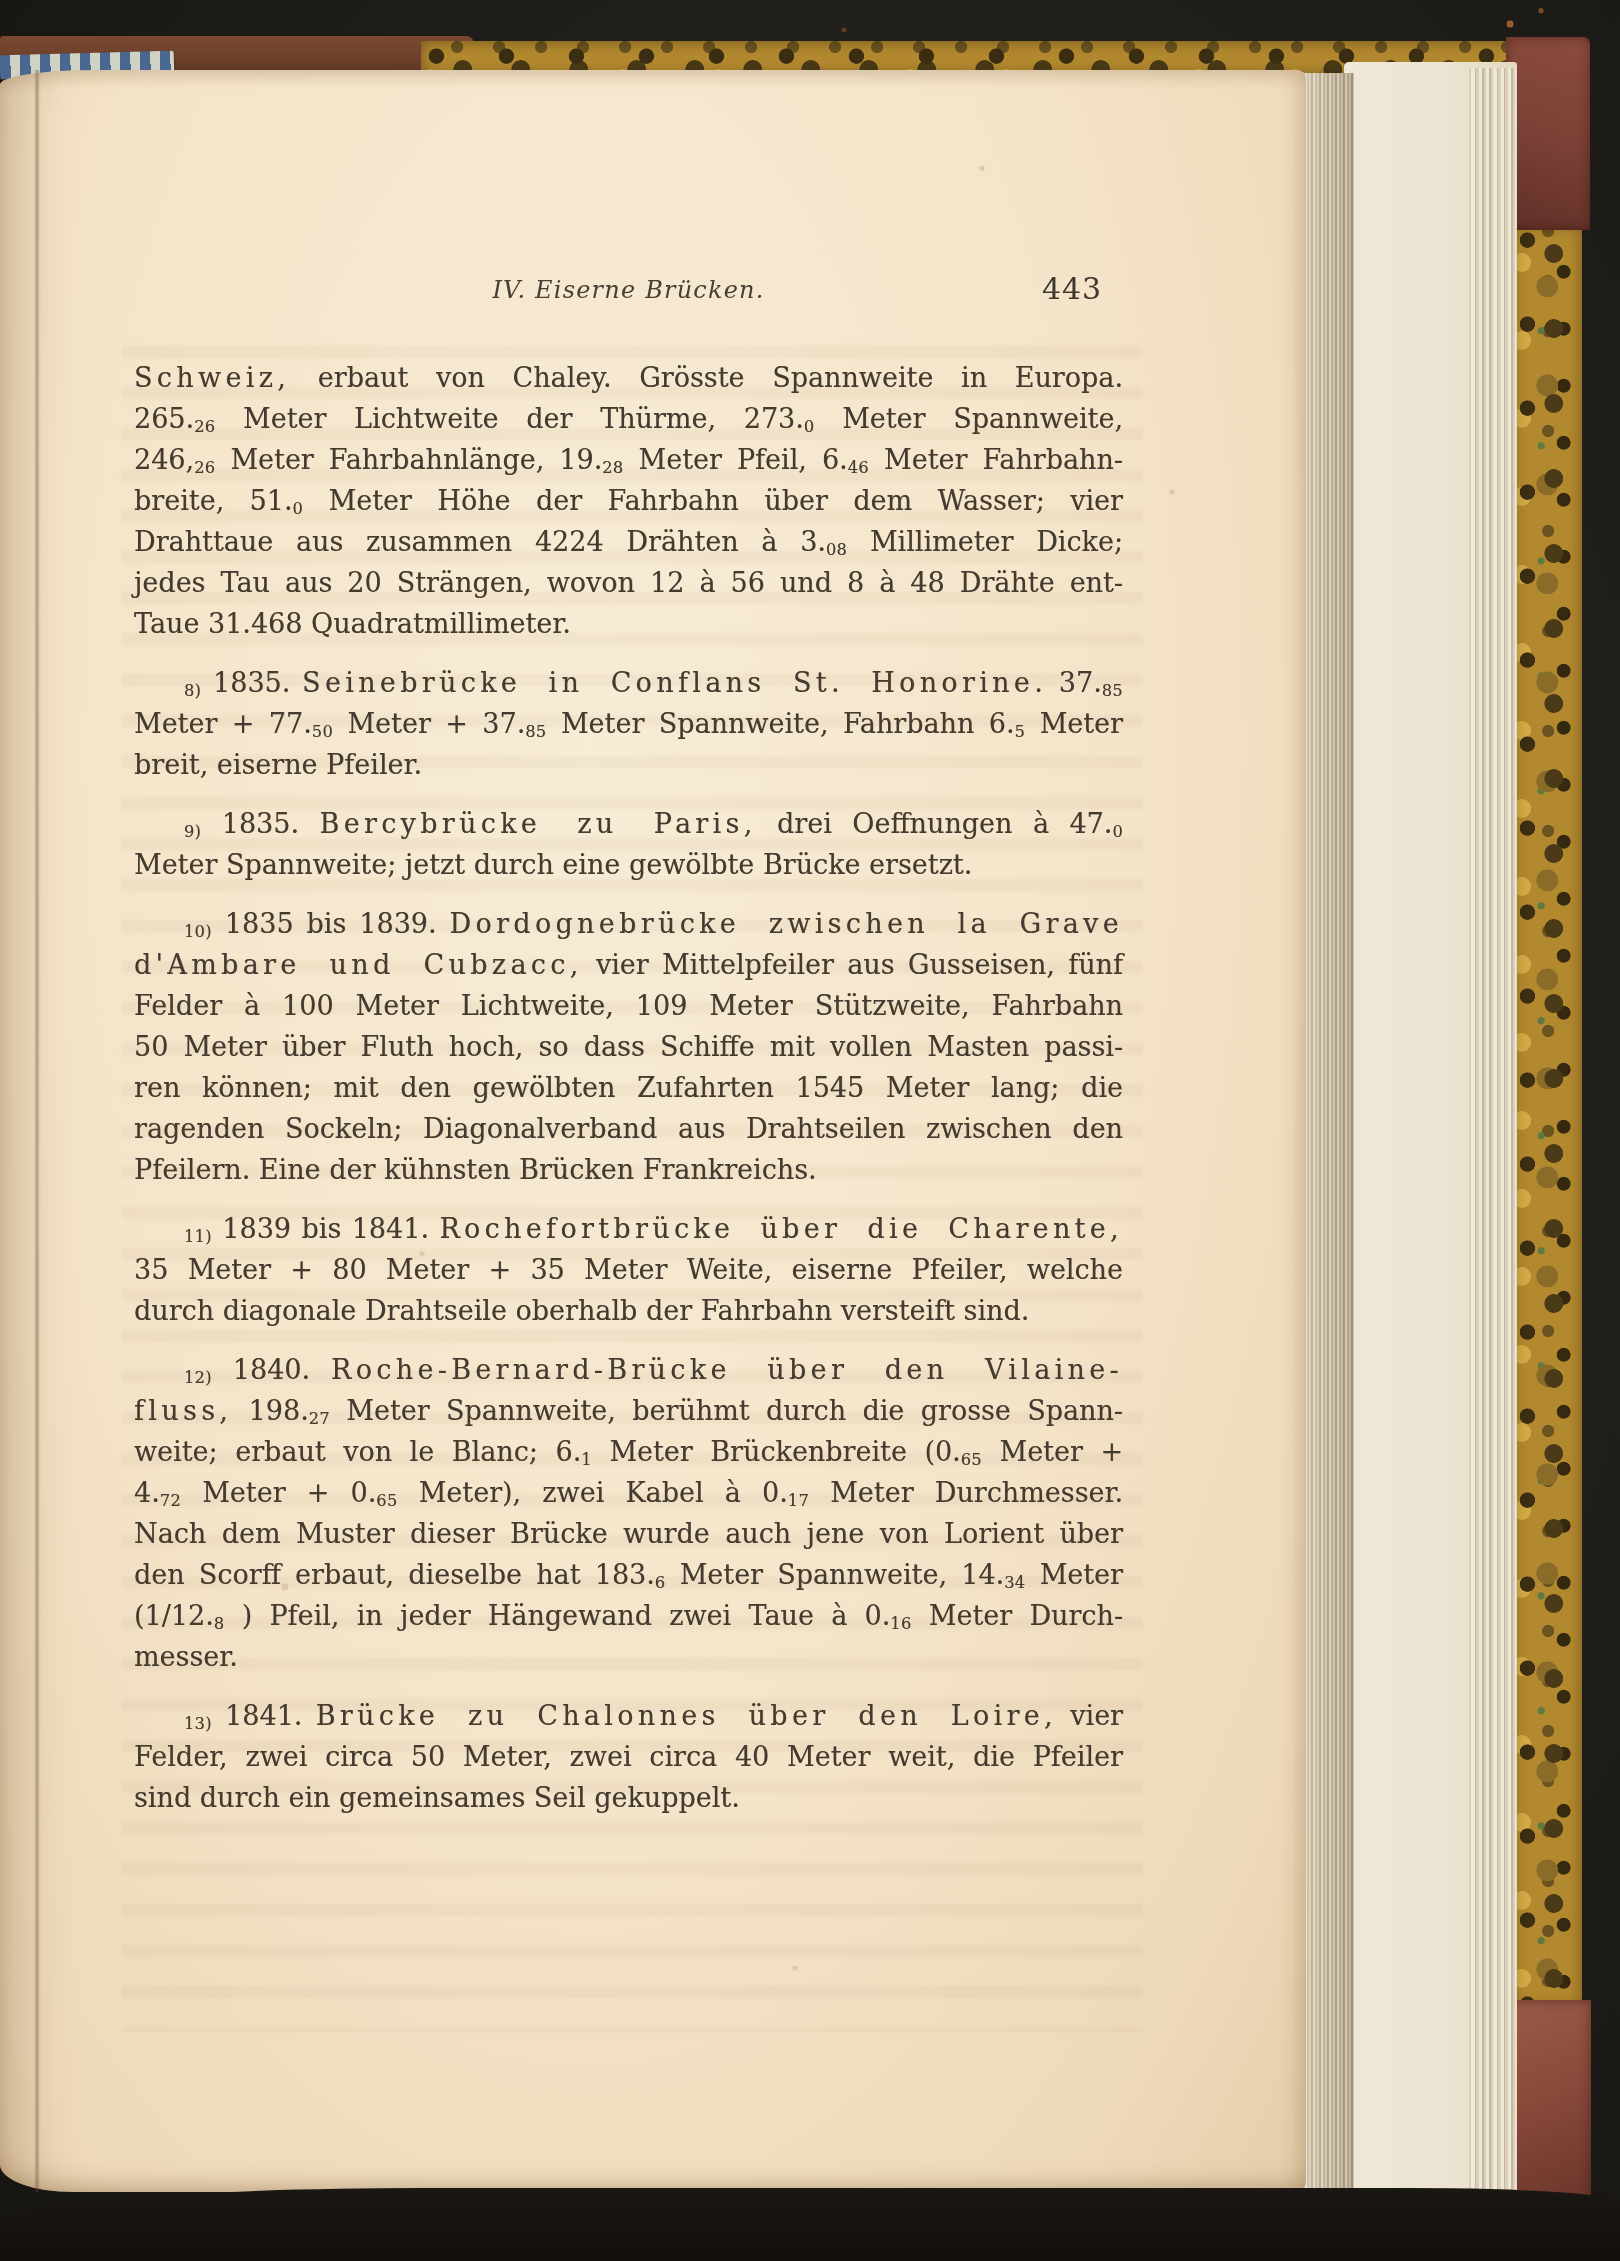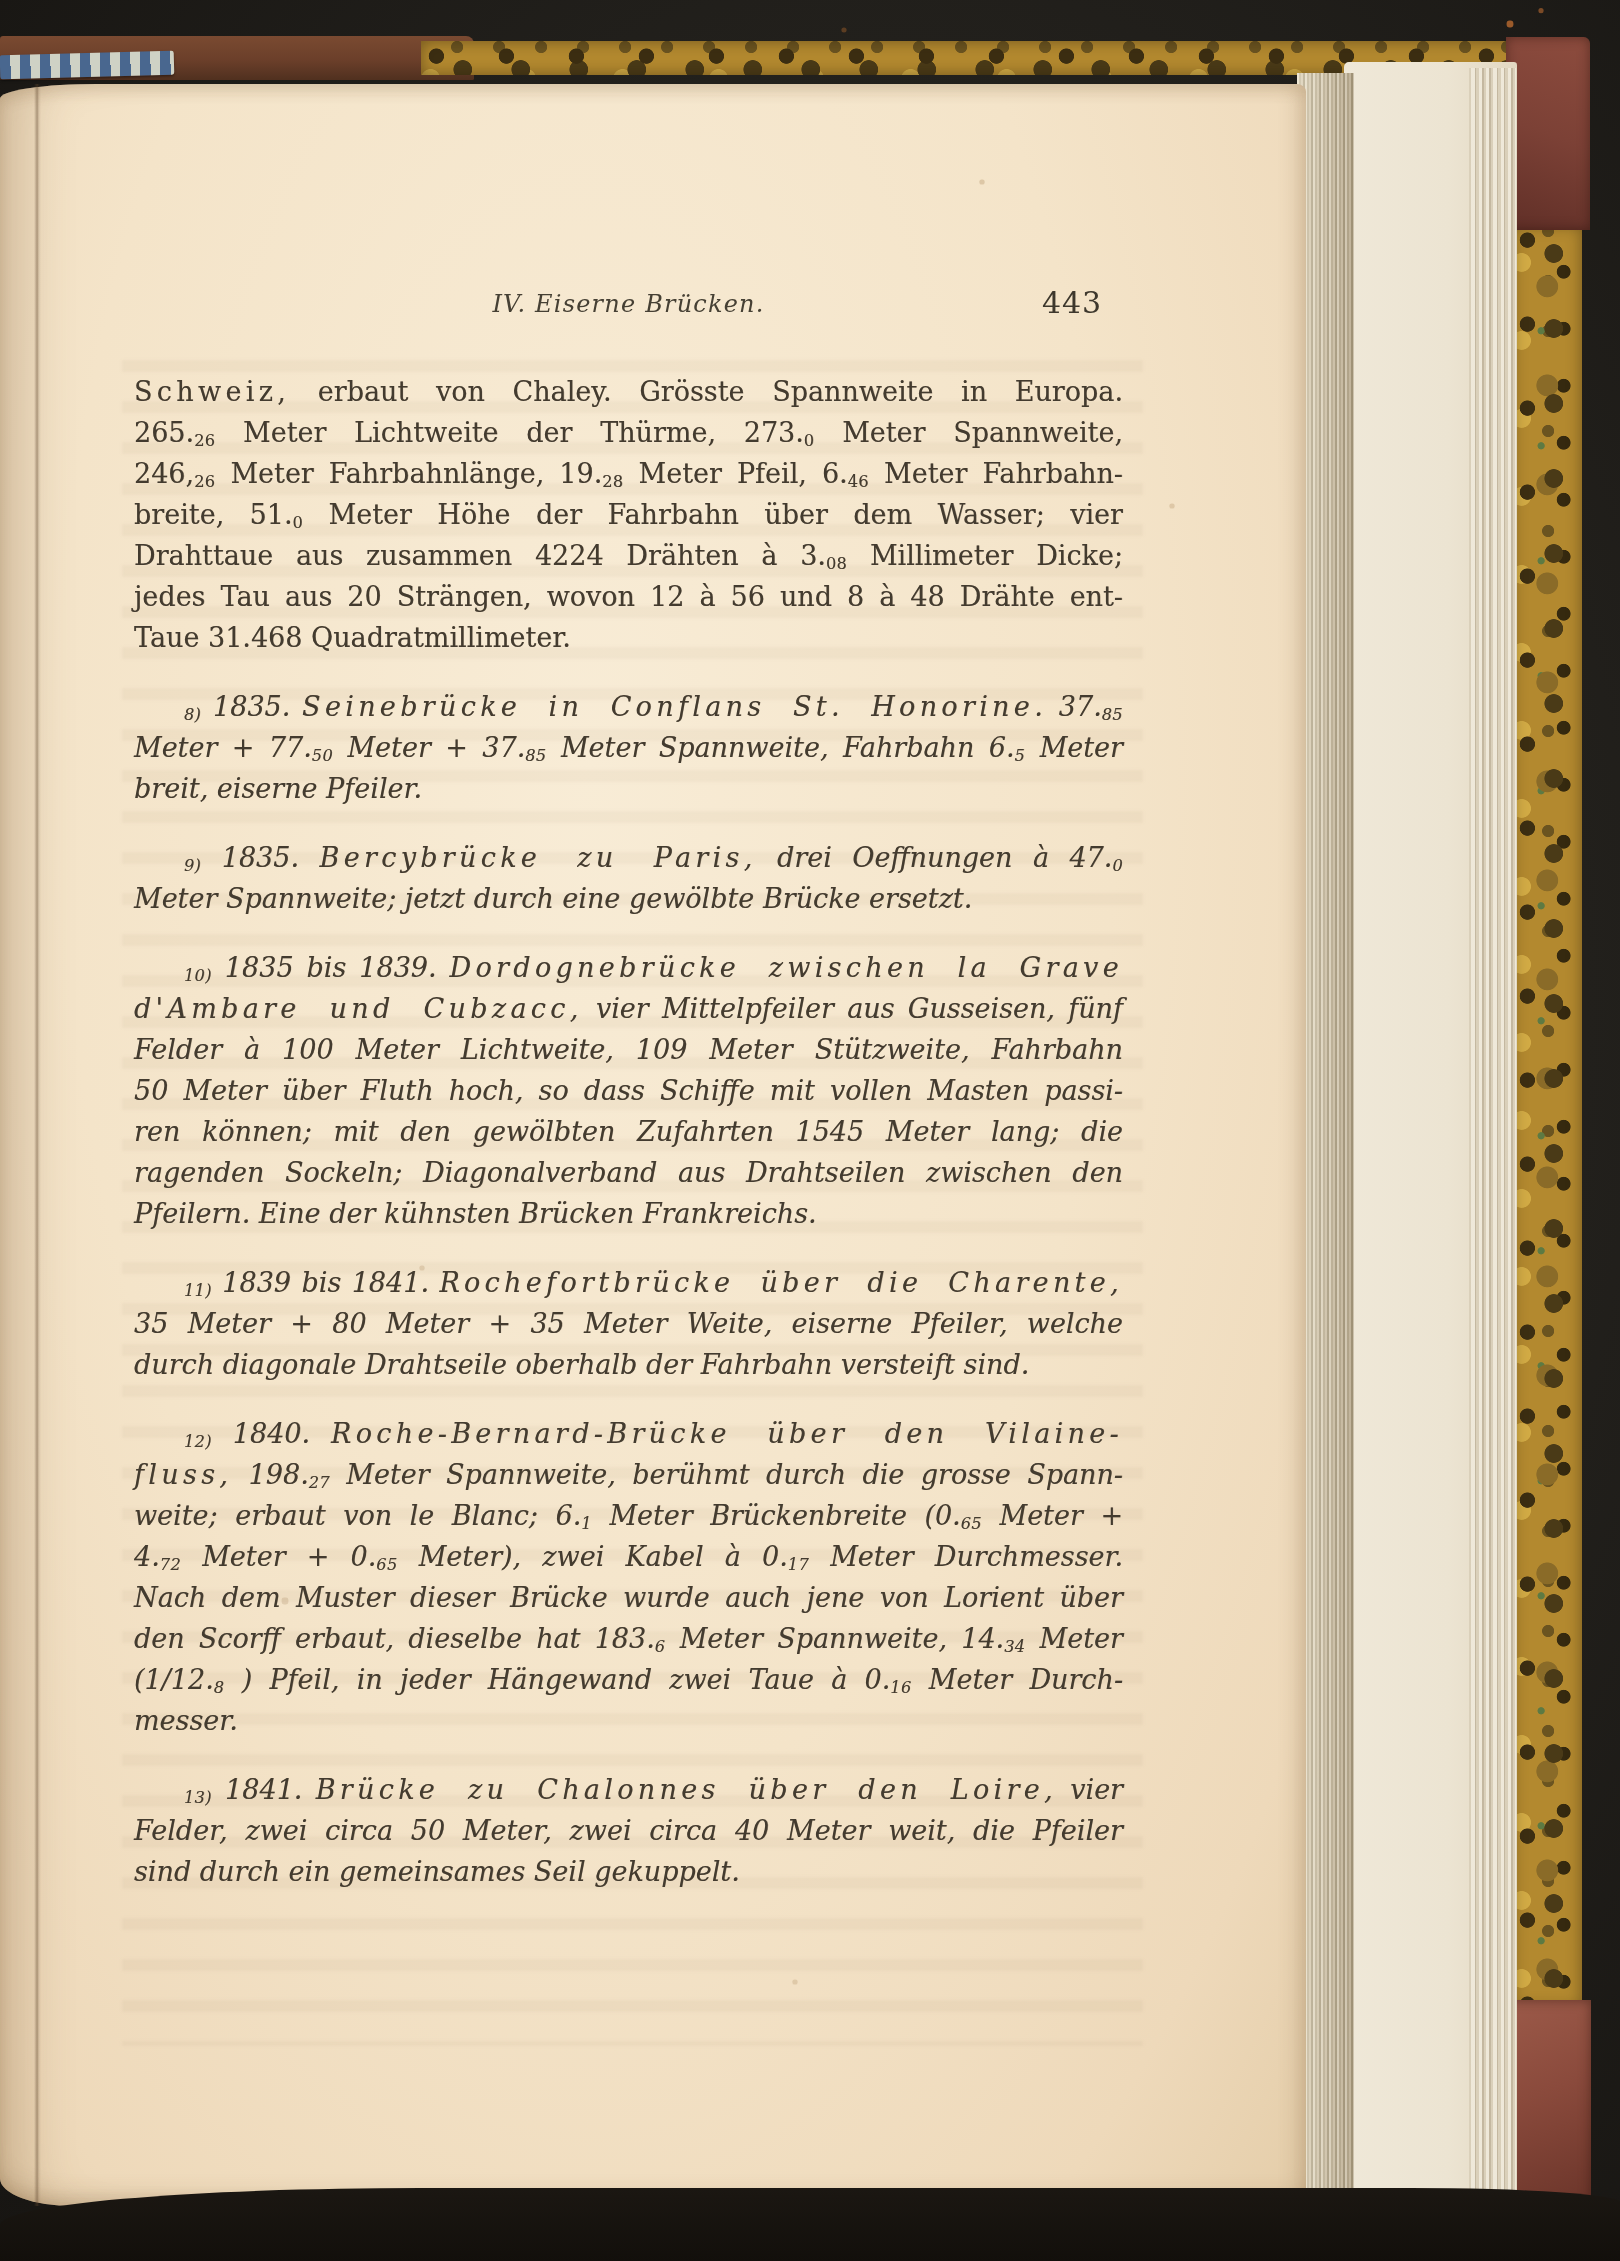--- a/index.html
+++ b/index.html
@@ -41,21 +41,21 @@
       border-radius:4.9px 3.2px 3.2px 3.2px;}
   .flyleaf-edge{position:absolute;left:1469px;top:68px;width:47px;height:2122px;z-index:5;
       background:repeating-linear-gradient(90deg,#d9cfb9 0 2.4px,#efe9da 2.4px 5.7px,#c2b69e 5.7px 7.3px);
       opacity:.95;}
   
   .fore-edge{position:absolute;left:1297px;top:73px;width:57px;height:2120px;z-index:6;
       background:repeating-linear-gradient(90deg,#e6ddc8 0 2.4px,#bfb398 2.4px 4px,#d6cab1 4px 6.5px,#aca084 6.5px 8px);}
   .fore-edge::after{content:"";position:absolute;inset:0;
       background:linear-gradient(90deg,rgba(255,250,235,.35),rgba(90,70,45,.18));}
   
-  .page{position:absolute;left:0;top:84px;width:1306px;height:2122px;z-index:7;
+  .page{position:absolute;left:0;top:70px;width:1306px;height:2122px;z-index:7;
       background:radial-gradient(ellipse at 45% 32%, #f8ecd6 0%, #f4e4c9 52%, #eed9ba 84%, #e4cda9 100%);
       border-radius:97px 9.7px 11.3px 73px / 14.6px 8px 11.3px 27.6px;
       box-shadow:inset -11.3px 0 18px rgba(120,90,50,.16),
                  inset 0 8px 13px rgba(120,90,50,.12),
                  inset 57px 0 49px -32px rgba(130,95,55,.28),
                  inset 0 -21px 24px -14.6px rgba(110,80,45,.25);}
   
   .gutter{position:absolute;left:34px;top:0;width:6.5px;height:100%;
       background:linear-gradient(90deg,transparent 0%,rgba(95,70,45,.45) 45%,rgba(95,70,45,.12) 70%,transparent 100%);}
   
@@ -70,21 +70,21 @@
                  1171px 421px 0 1.6px rgba(150,110,60,.22);}
   
   .header{position:absolute;left:134px;top:204px;width:989px;height:37px;color:#464034;}
   .running-title{position:absolute;left:0;right:0;text-align:center;
       font-style:italic;font-size:24px;letter-spacing:.05em;line-height:32px;}
   .page-number{position:absolute;right:21px;top:-3.2px;font-size:30px;line-height:36px;
       letter-spacing:.03em;color:#3e382d;margin-left:35px;}
   
   .text-block{position:absolute;left:134px;top:287px;width:989px;color:#433b2f;
       font-size:27px;text-shadow:0.3px 0.3px 0.6px rgba(70,55,40,.45);}
-  .para + .para{margin-top:28px;font-style:italic;}
+  .para + .para{margin-top:18px;}
   .line{line-height:41px;height:41px;text-align:justify;text-align-last:justify;}
   .line.last{text-align-last:left;}
   .line.first{padding-left:50px;}
   .r-n{}
   .r-g{letter-spacing:.16em;word-spacing:.42em;}
   .r-s{font-size:.6em;vertical-align:-.24em;letter-spacing:.02em;}
   
   .bottom-dark{position:absolute;left:0;top:2188px;width:1621px;height:75px;z-index:9;
       background:linear-gradient(180deg,#1b1712 0%,#120f0b 100%);
       border-top-left-radius:421px 37px;border-top-right-radius:211px 14.6px;}

